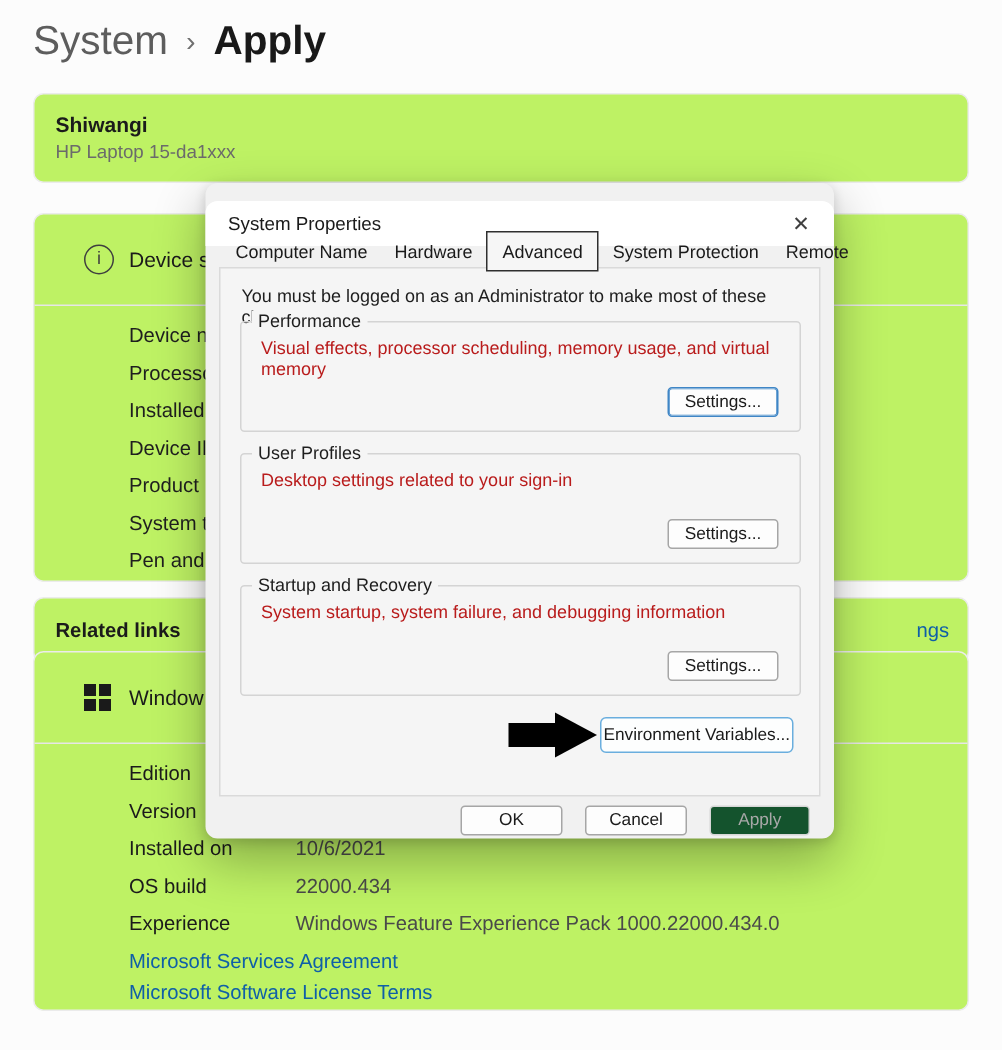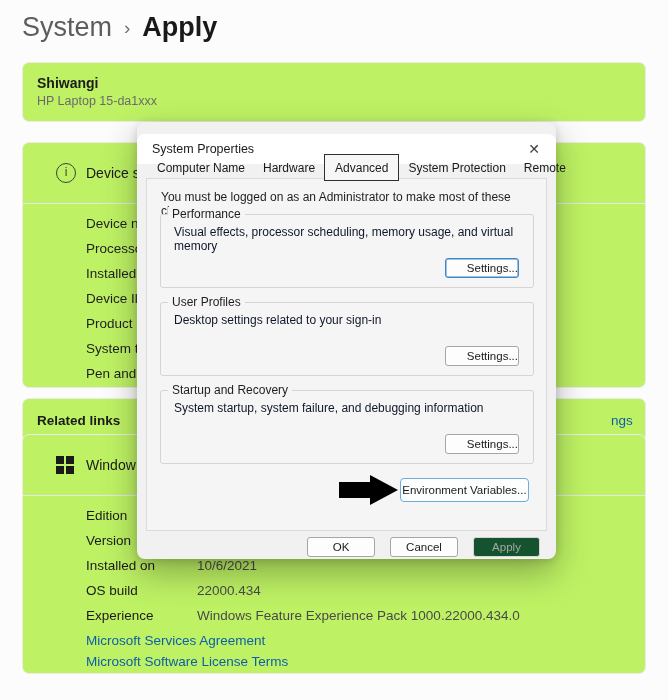--- a/index.html
+++ b/index.html
@@ -78,29 +78,29 @@
   .admin-note { position:absolute; left:24px; top:68px; font-size:12px; color:#1e1e1e; }
 
   .groupbox {
     position:absolute; left:23px; width:374px; height:74px;
     border:1px solid #d4d4d4; border-radius:3px;
   }
   .groupbox .legend {
     position:absolute; left:7px; top:-8px; padding:0 4px;
     background:#f5f5f5; font-size:12px; color:#1e1e1e;
   }
-  .groupbox .gdesc { position:absolute; left:13px; top:10px; font-size:12px; color:#0f172a; }
+  .groupbox .gdesc { position:absolute; left:13px; top:10px; font-size:12px; color:#b91c1c; }
   .win-btn {
     position:absolute; height:20px; width:74px;
     background:#fdfdfd; border:1px solid #a6a6a6; border-radius:3px;
     font-family:"Liberation Sans", sans-serif; font-size:11.5px; color:#1a1a1a;
     text-align:center; cursor:pointer;
   }
   .win-btn.focused { border:1px solid #3f86c6; box-shadow:0 0 0 .5px #3f86c6 inset; }
-  .groupbox .win-btn { right:14px; bottom:9px;text-align:right; }
+  .groupbox .win-btn { right:14px; bottom:9px; }
   #group-performance { top:92px; }
   #group-profiles { top:180px; }
   #group-startup { top:268px; }
 
   .env-btn {
     position:absolute; left:263px; top:356px; width:129px; height:24px;
     background:#fdfefe; border:1.5px solid #6aaede; border-radius:4px;
     font-family:"Liberation Sans", sans-serif; font-size:11.5px; color:#1a1a1a; cursor:pointer;
   }
 

